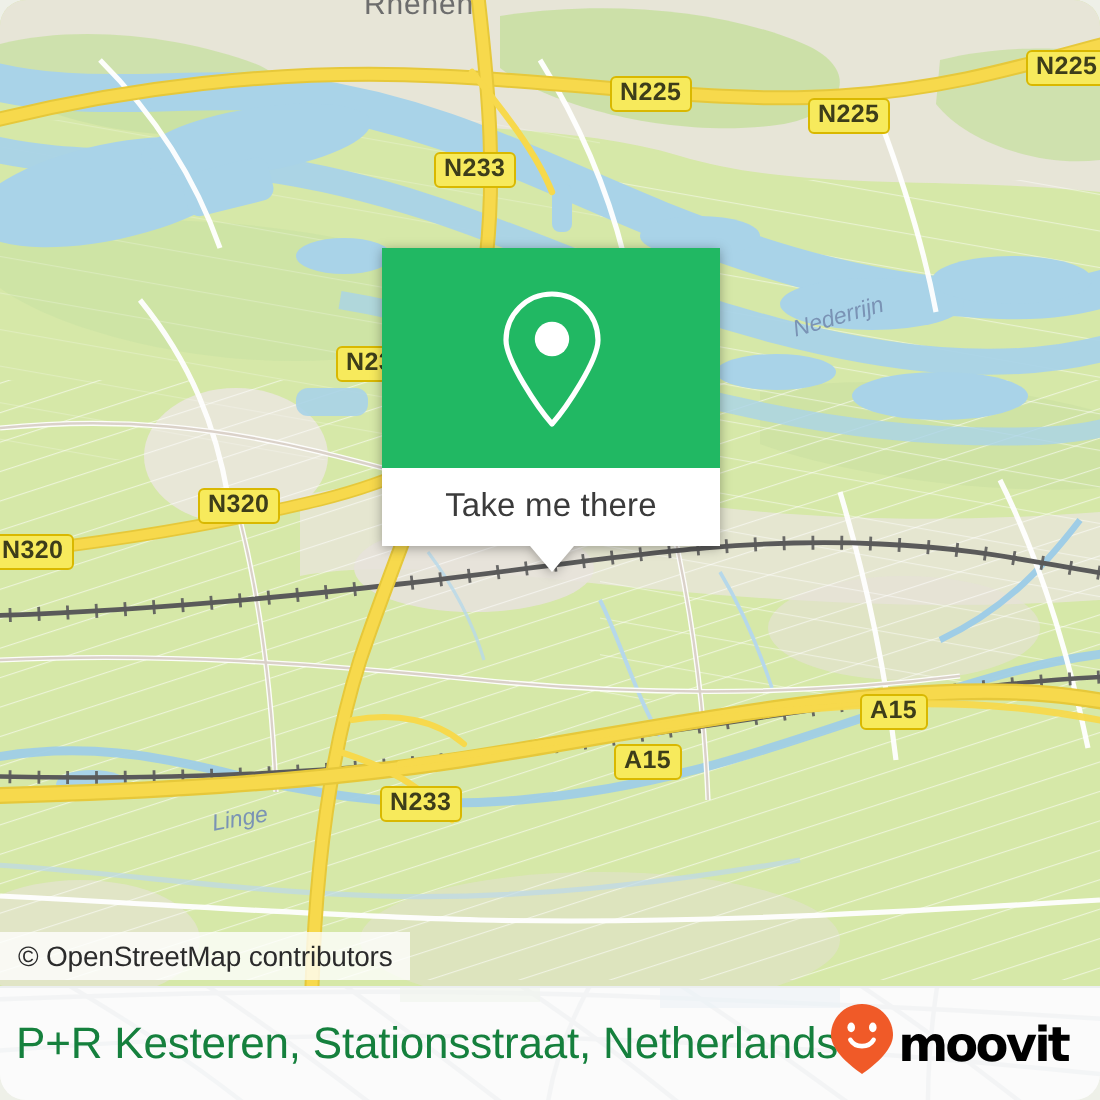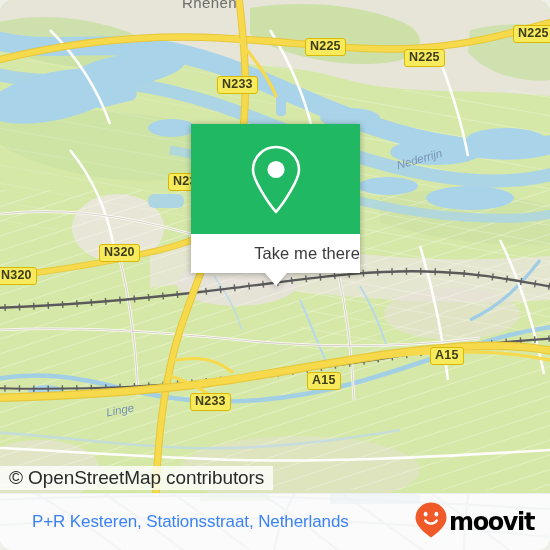--- a/index.html
+++ b/index.html
@@ -27,21 +27,21 @@
   .layer { position: absolute; left: 0; top: 0; width: 550px; height: 493px; }
 
   
   #attribution {
     position: absolute;
     left: 0; top: 466px;
     height: 24px;
     padding: 0 9px;
     display: flex; align-items: center;
     background: rgba(255,255,255,0.78);
-    font-size: 19px;
+    font-size: 14px;
     color: #2b2b2b;
     letter-spacing: -0.1px;
     z-index: 40;
   }
 
   
   #popup {
     position: absolute;
     left: 191px; top: 124px;
     width: 169px;
@@ -50,21 +50,21 @@
   }
   #popup-head {
     height: 110px;
     background: #21b863;
     display: flex; align-items: center; justify-content: center;
   }
   #popup-head svg { display: block; }
   #popup-foot {
     height: 39px;
     background: #ffffff;
-    display: flex; align-items: center; justify-content: flex-end;
+    display: flex; align-items: center; justify-content: center;
     position: relative;
   }
   #popup-foot span {
     font-size: 16.5px;
     color: #3b3b3b;
     letter-spacing: 0.1px;
   }
   #popup-tail {
     position: absolute;
     left: 50%; top: 100%;
@@ -85,23 +85,23 @@
     overflow: hidden;
     border-top: 1px solid #eceff0;
   }
   #footer-watermark {
     position: absolute; left:0; top:0; width:550px; height:57px;
     opacity: 0.5;
   }
   #address {
     position: relative;
     z-index: 2;
-    padding-left: 32px;
-    font-size: 17px;
-    color: #3b82f6;
+    padding-left: 8px;
+    font-size: 22px;
+    color: #15803d;
     letter-spacing: -0.1px;
     white-space: nowrap;
   }
   #brand {
     position: absolute;
     right: 16px; top: 50%;
     transform: translateY(-50%);
     z-index: 3;
     display: flex; align-items: center;
   }

